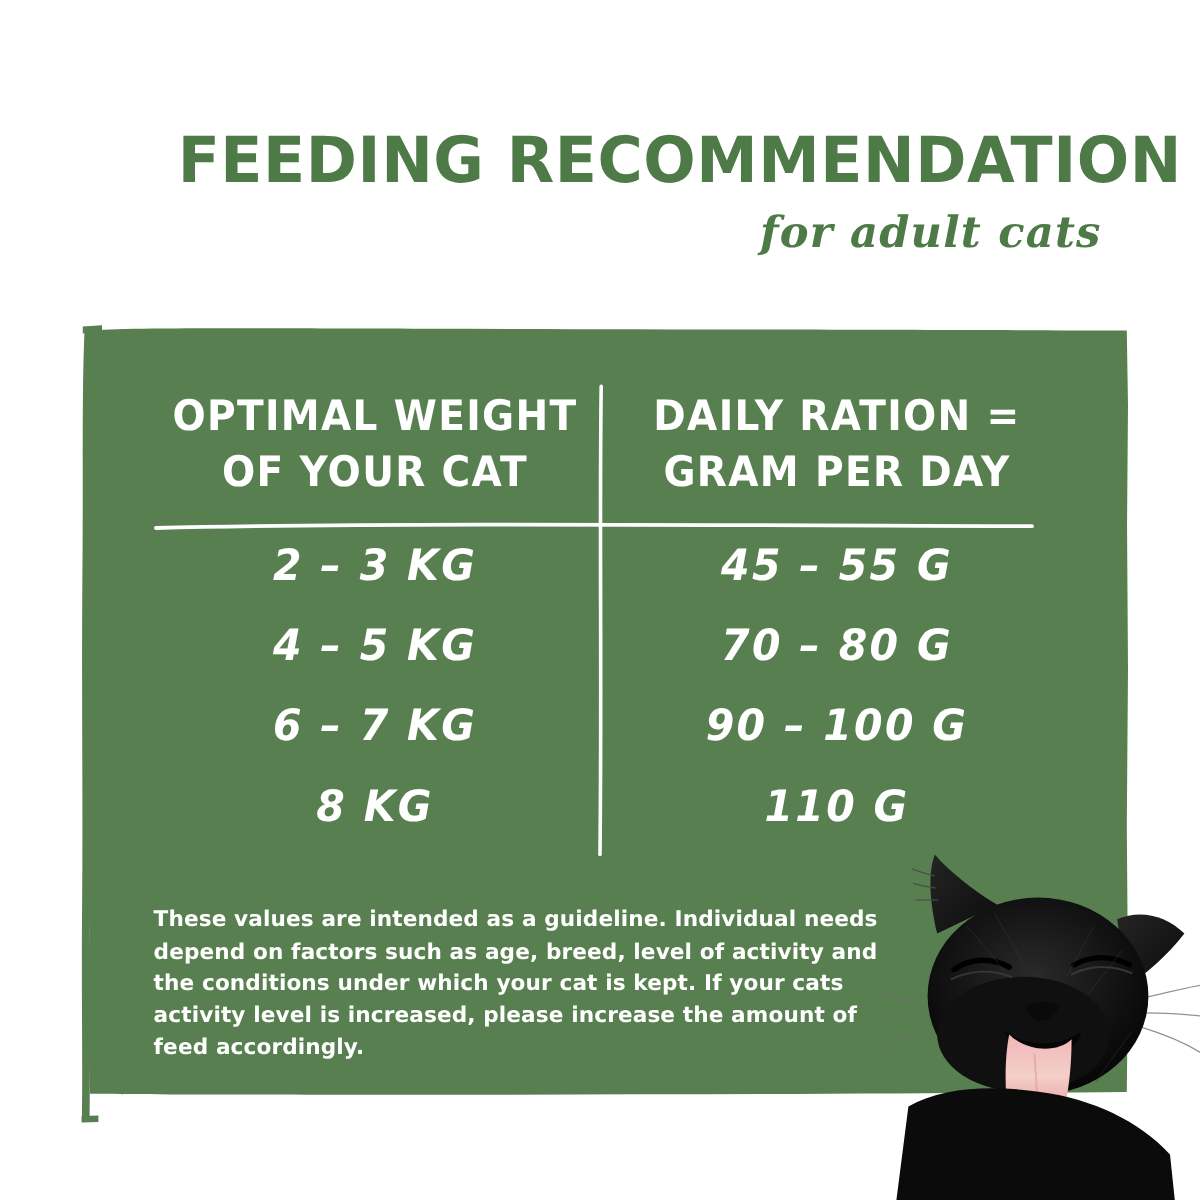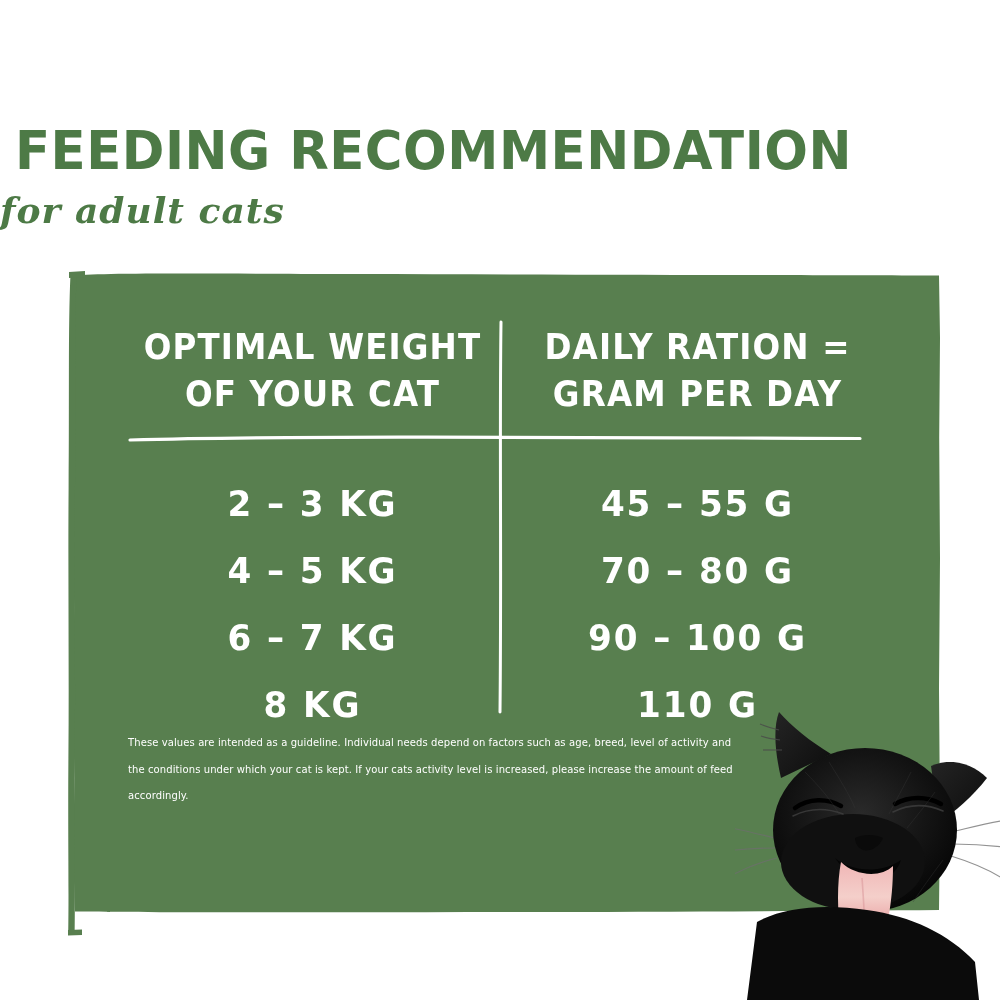--- a/index.html
+++ b/index.html
@@ -12,25 +12,25 @@
     height: 1000px;
     position: relative;
     overflow: hidden;
     font-family: "Liberation Sans", sans-serif;
     -webkit-font-smoothing: antialiased;
   }
 
   
   .header {
     position: absolute;
-    top: 16px;
+    top: 0;
     left: 0;
     width: 1000px;
     height: 260px;
-    text-align: left;
+    text-align: right;
   }
   .title {
     position: absolute;
     top: 108px;
     left: 0;
     width: 1000px;
     font-family: "DejaVu Sans", sans-serif;
     font-weight: 700;
     font-size: 53px;
     letter-spacing: 0.5px;
@@ -100,22 +100,23 @@
     font-weight: 700;
     font-size: 35px;
     line-height: 47px;
     letter-spacing: 1.2px;
     color: #ffffff;
     transform: scaleX(0.93);
   }
 
   .rows {
     position: absolute;
-    top: 212px;
+    top: 180px;
     width: 100%;
+    font-style: italic;
   }
   .row-cell {
     height: 67px;
     line-height: 67px;
     font-family: "DejaVu Sans", sans-serif;
     font-weight: 700;
     font-size: 36px;
     letter-spacing: 2px;
     color: #ffffff;
     transform: scaleX(0.95);
@@ -128,26 +129,26 @@
     top: 0;
     width: 900px;
     height: 690px;
     pointer-events: none;
   }
 
   
   .fineprint {
     position: absolute;
     left: 73px;
-    top: 472px;
+    top: 496px;
     width: 620px;
     color: #ffffff;
     font-family: "DejaVu Sans", sans-serif;
-    font-size: 10px;
-    font-weight: 400;
+    font-size: 18px;
+    font-weight: 700;
     line-height: 26.5px;
     letter-spacing: 0.1px;
   }
   .fineprint p { margin: 0; }
 
   
   .cat {
     position: absolute;
     left: 735px;
     top: 700px;

